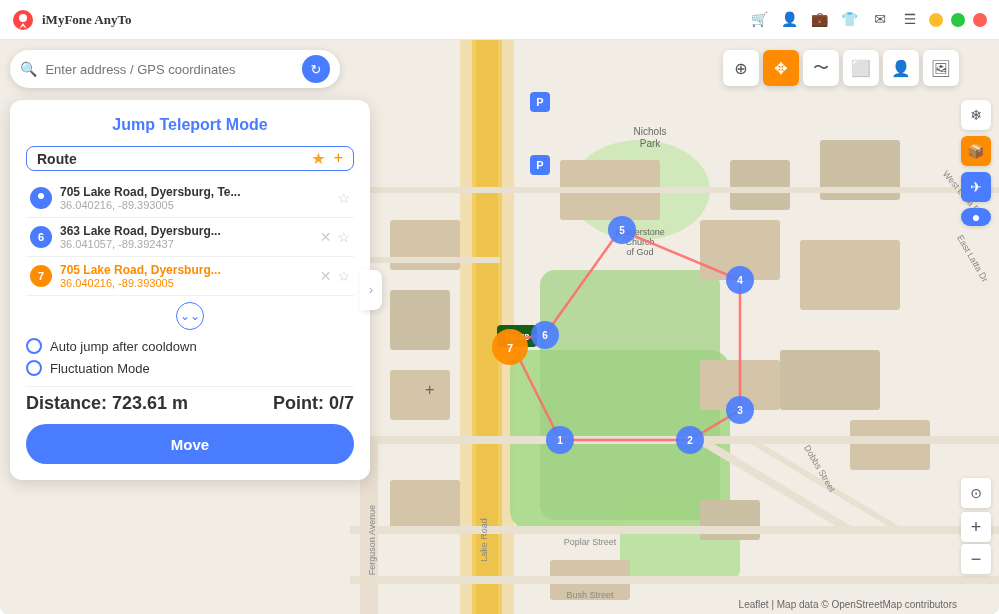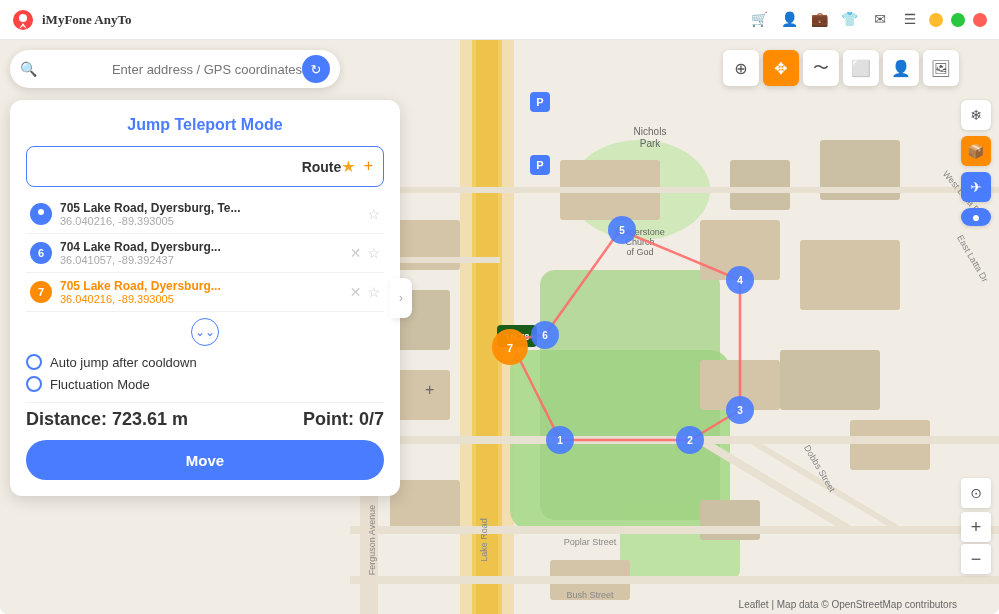--- a/index.html
+++ b/index.html
@@ -87,21 +87,20 @@
       box-shadow: 0 2px 8px rgba(0,0,0,0.15);
       z-index: 50;
     }
     .search-bar input {
       border: none;
       outline: none;
       flex: 1;
       font-size: 13px;
       color: #15803d;
       background: transparent;
-      text-align: right;
     }
     .search-icon {
       color: #aaa;
       font-size: 14px;
       margin-right: 8px;
     }
     .search-refresh {
       width: 28px;
       height: 28px;
       background: #4a7cff;
@@ -213,41 +212,41 @@
       font-size: 18px;
       color: #555;
       font-weight: 300;
     }
 
     
     .left-panel {
       position: absolute;
       top: 60px;
       left: 10px;
-      width: 390px;
+      width: 360px;
       background: #fff;
       border-radius: 12px;
       box-shadow: 0 4px 16px rgba(0,0,0,0.15);
       padding: 16px;
       z-index: 50;
     }
     .panel-title {
       text-align: center;
       font-size: 16px;
       font-weight: 700;
       color: #4a7cff;
       margin-bottom: 12px;
     }
     .route-header {
       display: flex;
       align-items: center;
-      justify-content: flex-end;
+      justify-content: space-between;
       border: 1.5px solid #4a7cff;
       border-radius: 8px;
-      padding: 10px 10px;
+      padding: 2px 10px;
       margin-bottom: 8px;
     }
     .route-label {
       font-size: 14px;
       font-weight: 600;
       color: #333;
     }
     .route-icons {
       display: flex;
       gap: 8px;
@@ -597,21 +596,21 @@
         <div class="route-coords">36.040216, -89.393005</div>
       </div>
       <div class="route-actions">
         <span class="route-star star-empty">☆</span>
       </div>
     </div>
 
     <div class="route-item">
       <div class="route-dot dot-blue">6</div>
       <div class="route-info">
-        <div class="route-addr">704 Lake Road, Dyersburg...</div>
+        <div class="route-addr">363 Lake Road, Dyersburg...</div>
         <div class="route-coords">36.041057, -89.392437</div>
       </div>
       <div class="route-actions">
         <span class="route-action-icon">✕</span>
         <span class="route-star star-empty">☆</span>
       </div>
     </div>
 
     <div class="route-item">
       <div class="route-dot dot-orange">7</div>

